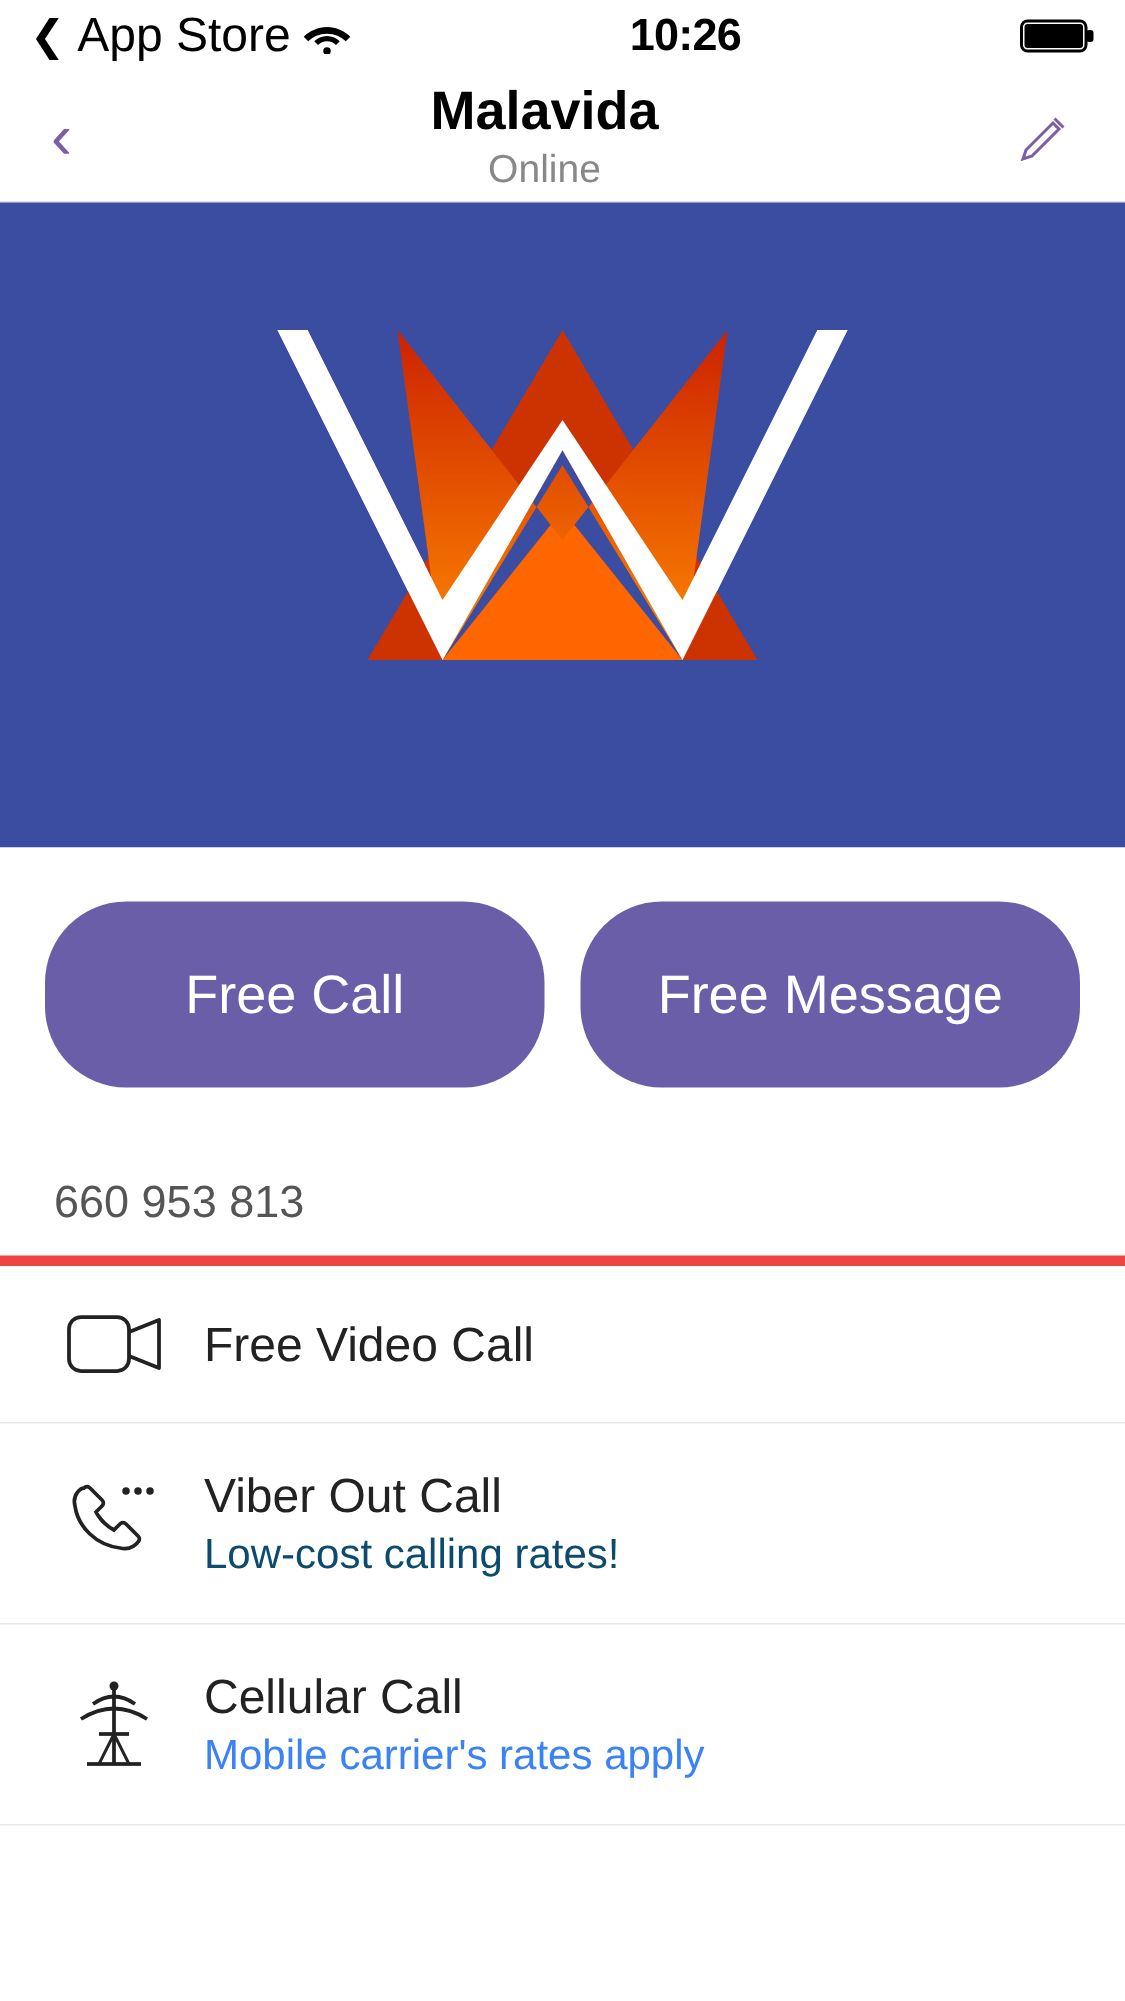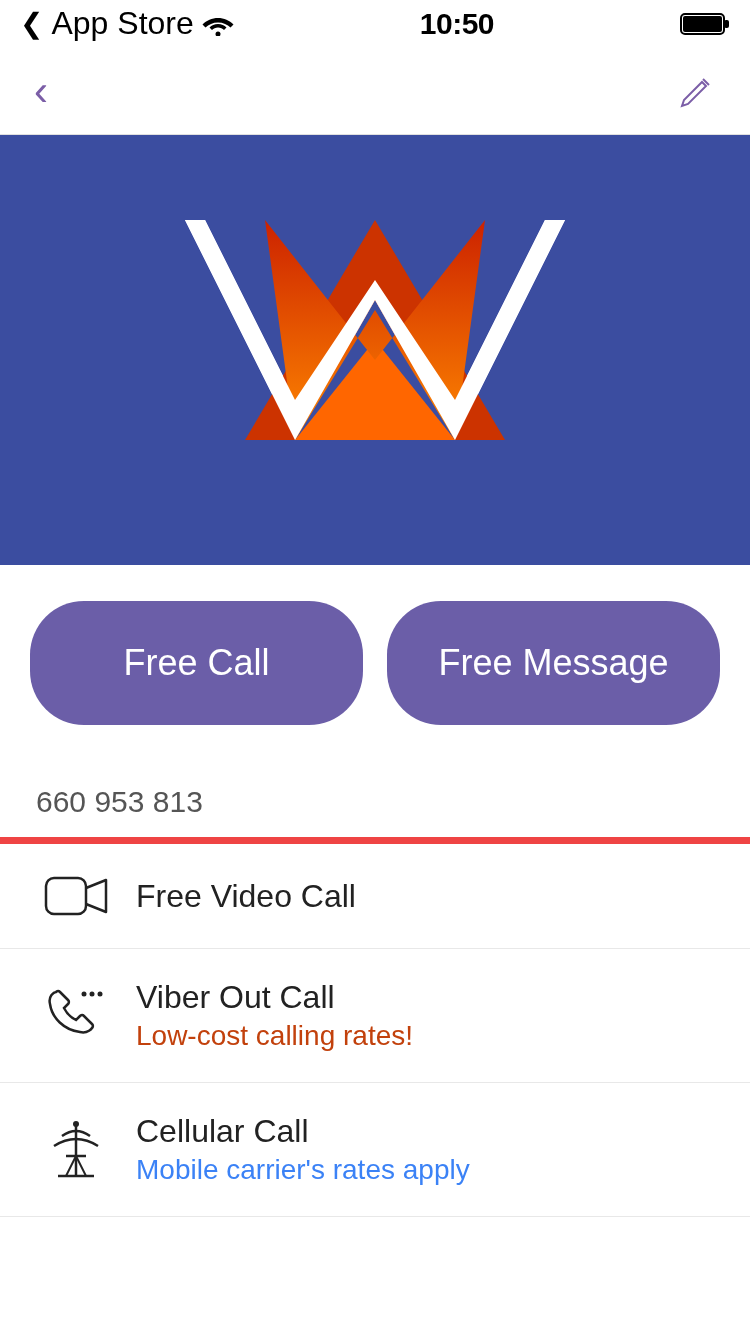--- a/index.html
+++ b/index.html
@@ -148,55 +148,59 @@
     }
     .option-title {
       font-size: 32px;
       color: #222;
       font-weight: 400;
     }
     .option-subtitle {
       font-size: 28px;
       margin-top: 4px;
     }
-    .option-subtitle.green { color: #c2410c; }
+    .option-subtitle.green { color: #0c4a6e; }
     .option-subtitle.gray { color: #3b82f6; }
 
     
     svg { display: block; }
   </style>
 </head>
 <body>
 
 <div class="status-bar">
   <div class="status-left">
     <span style="font-size:28px; font-weight:400;">❮</span>
     <span style="font-size:32px;">App Store</span>
     <span>
       <svg width="32" height="24" viewBox="0 0 32 24">
         <path d="M16 6C10 6 4.5 8.5 0.5 12.5L3.5 15.5C6.5 12.5 11 10.5 16 10.5s9.5 2 12.5 5L31.5 12.5C27.5 8.5 22 6 16 6z" fill="#000"></path>
         <path d="M16 12c-3.5 0-6.5 1.5-8.5 3.5L10 18c1.5-1.5 3.5-2.5 6-2.5s4.5 1 6 2.5l2.5-2.5C22.5 13.5 19.5 12 16 12z" fill="#000"></path>
         <circle cx="16" cy="22" r="2.5" fill="#000"></circle>
       </svg>
     </span>
   </div>
-  <div class="status-center">10:50</div>
+  <div class="status-center">10:26</div>
   <div class="status-right">
     <span>
       <svg width="50" height="26" viewBox="0 0 50 26">
         <rect x="1" y="3" width="43" height="20" rx="4" ry="4" fill="none" stroke="#000" stroke-width="2"></rect>
         <rect x="3" y="5" width="39" height="16" rx="2" ry="2" fill="#000"></rect>
         <rect x="44" y="9" width="5" height="8" rx="2" fill="#000"></rect>
       </svg>
     </span>
   </div>
 </div>
 
 <div class="nav-bar">
   <span class="nav-back">‹</span>
+  <div class="nav-title-block">
+    <div class="nav-title">Malavida</div>
+    <div class="nav-subtitle">Online</div>
+  </div>
   <span class="nav-edit">
     <svg width="38" height="38" viewBox="0 0 38 38" fill="none">
       <path d="M6 28L4 34l6-2L28 14l-4-4L6 28z" stroke="#7B5EA7" stroke-width="2" fill="none"></path>
       <path d="M25 7l6 6" stroke="#7B5EA7" stroke-width="2"></path>
     </svg>
   </span>
 </div>
 
 <div class="profile-image">
   <svg class="malavida-logo" viewBox="0 0 420 380">

